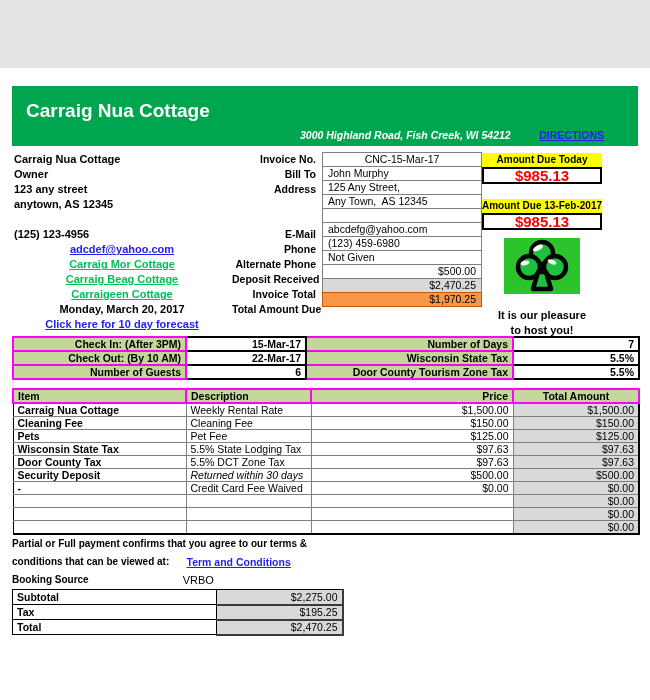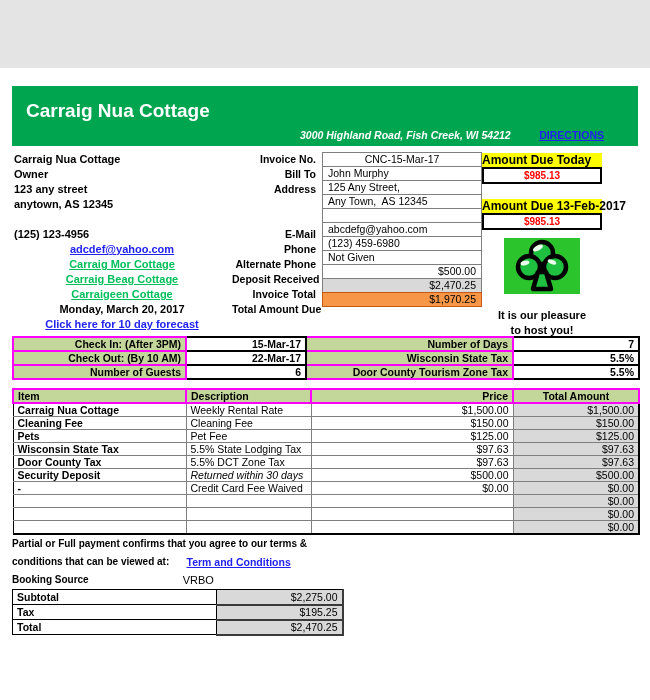--- a/index.html
+++ b/index.html
@@ -28,22 +28,22 @@
   .col-labels{width:90px;text-align:right;}
   .lb{height:15px;line-height:15px;font-size:10.5px;font-weight:bold;padding-right:6px;white-space:nowrap;}
   .col-values{width:160px;}
   .vc{height:15px;line-height:13px;font-size:10.5px;border:1px solid #7f7f7f;margin-top:-1px;padding:0 5px;background:#fff;white-space:pre;}
   .vc:first-child{margin-top:0;}
   .vc.center{text-align:center;}
   .vc.right{text-align:right;}
   .vc.gray{background:var(--gray_cell);}
   .vc.orange{background:var(--orange);border:1px solid #c65911;}
   .col-right{width:120px;}
-  .yellow-box{height:14px;line-height:14px;background:var(--yellow);font-size:12px;font-weight:bold;margin-top:1px;white-space:nowrap;}
-  .due-box{height:17px;line-height:13px;border:2px solid #000;background:#fff;color:var(--red);font-size:10px;font-weight:bold;text-align:center;}
+  .yellow-box{height:14px;line-height:14px;background:var(--yellow);font-size:10px;font-weight:bold;text-align:center;margin-top:1px;white-space:nowrap;}
+  .due-box{height:17px;line-height:13px;border:2px solid #000;background:#fff;color:var(--red);font-size:15px;font-weight:bold;text-align:center;}
   .gap14{height:14px;}
   .shamrock-wrap{margin-top:8px;text-align:center;}
   .pleasure{margin-top:10px;font-size:11px;font-weight:bold;text-align:center;line-height:15px;}
   
   table{border-collapse:collapse;table-layout:fixed;}
   .stay-table{margin:4px 12px 0;width:626px;}
   .stay-table td{height:13px;font-size:10.5px;font-weight:bold;padding:0 4px;overflow:hidden;}
   td.olive{background:var(--olive);border:2px solid var(--magenta);text-align:right;}
   td.olive.right{text-align:right;}
   td.val{border:2px solid #000;background:#fff;text-align:right;}

